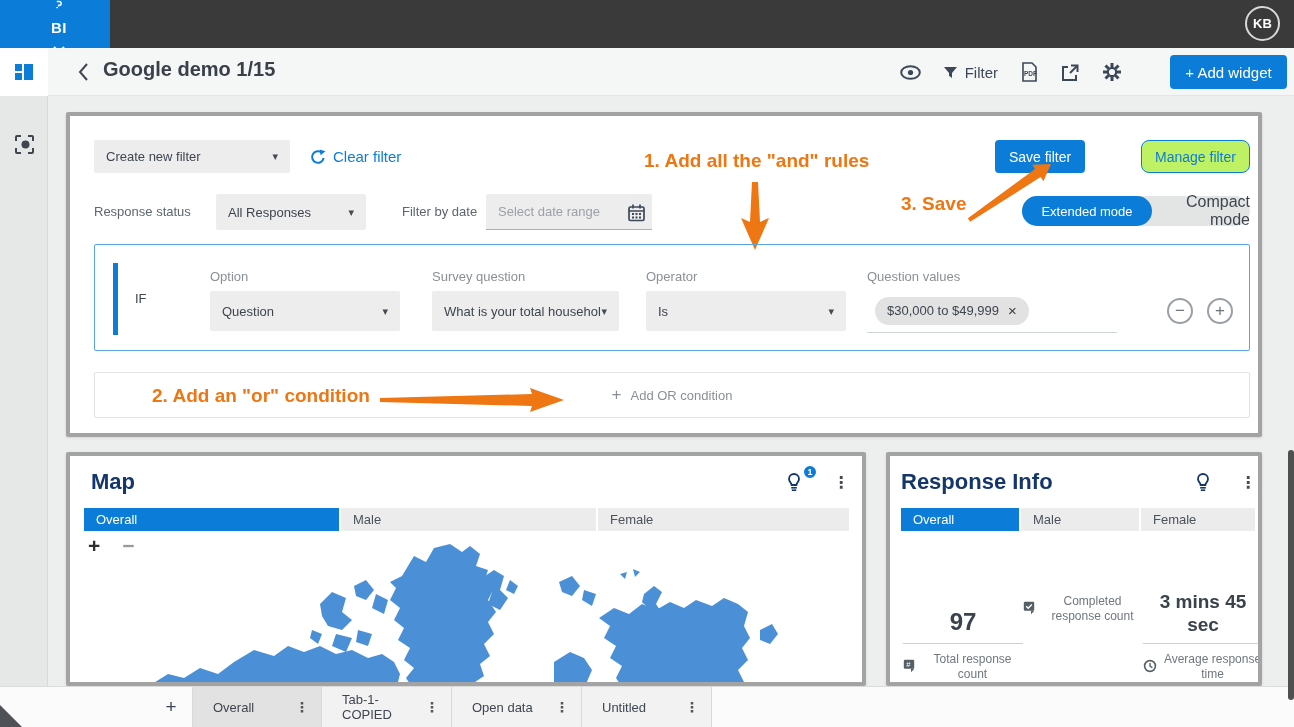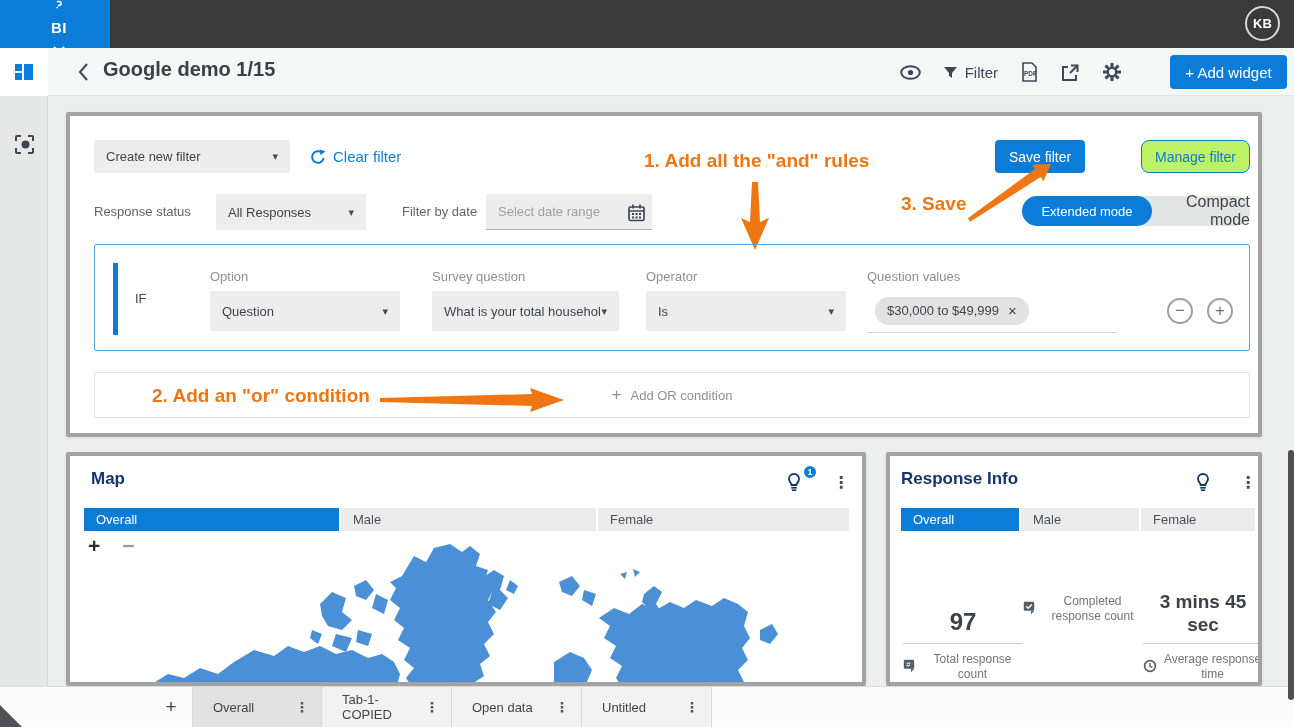--- a/index.html
+++ b/index.html
@@ -69,21 +69,21 @@
   .tag .x{font-size:15px;color:#3a3f46;}
   .round-btn{position:absolute;top:53px;width:26px;height:26px;border:2px solid #9aa0a6;border-radius:50%;
              color:#6c737a;font-size:17px;display:flex;align-items:center;justify-content:center;background:#fff;}
   .or-row{position:absolute;left:24px;top:256px;width:1156px;height:46px;border:1px solid #e3e3e3;border-radius:2px;
           display:flex;align-items:center;justify-content:center;gap:9px;color:#8a9097;}
   .or-row .p{font-size:17px;} .or-row .t{font-size:13px;}
 
   .ann{position:absolute;color:#ee7613;font-size:19px;font-weight:bold;white-space:nowrap;}
 
   
-  .w-title{position:absolute;font-size:17px;font-weight:bold;color:#14366b;}
+  .w-title{position:absolute;font-size:22px;font-weight:bold;color:#14366b;}
   .kebab{position:absolute;font-size:16px;font-weight:bold;color:#444b54;width:14px;text-align:center;}
   .bulb-wrap{position:absolute;width:26px;height:26px;}
   .bulb-badge{position:absolute;right:-6px;top:-8px;width:16px;height:16px;border-radius:50%;background:#0b7dd8;
               border:2px solid #fff;color:#fff;font-size:9px;font-weight:bold;display:flex;align-items:center;justify-content:center;}
   .wtabs{position:absolute;display:flex;gap:2px;}
   .wtab{height:23px;font-size:13px;display:flex;align-items:center;padding-left:12px;background:#ececec;color:#4a525c;}
   .wtab.on{background:#0b7dd8;color:#fff;}
   .zoomctl{position:absolute;left:18px;top:78px;display:flex;gap:22px;align-items:center;}
   .zin{font-size:21px;font-weight:bold;color:#2f2f2f;} .zout{font-size:21px;font-weight:bold;color:#9a9a9a;}
 

